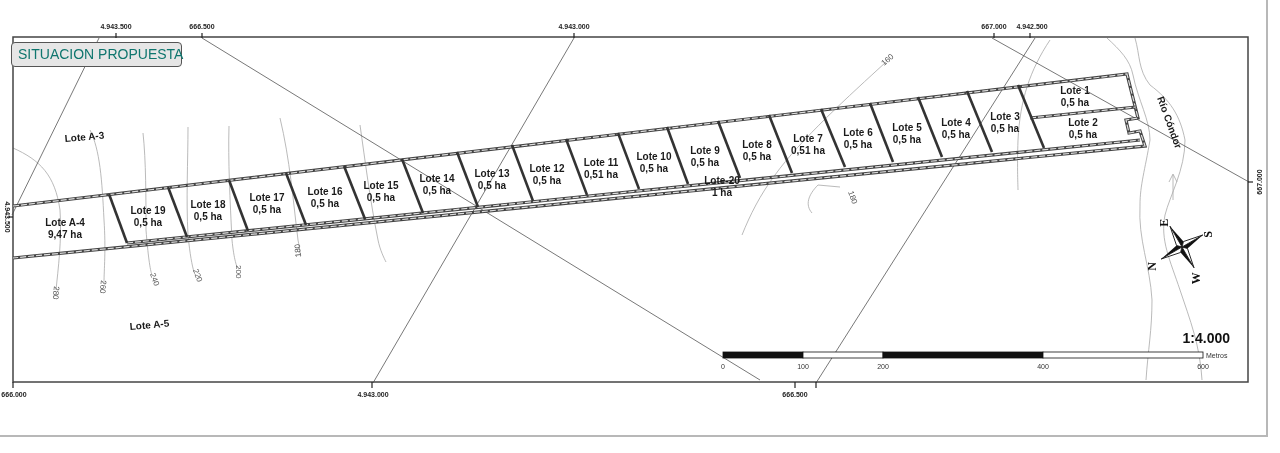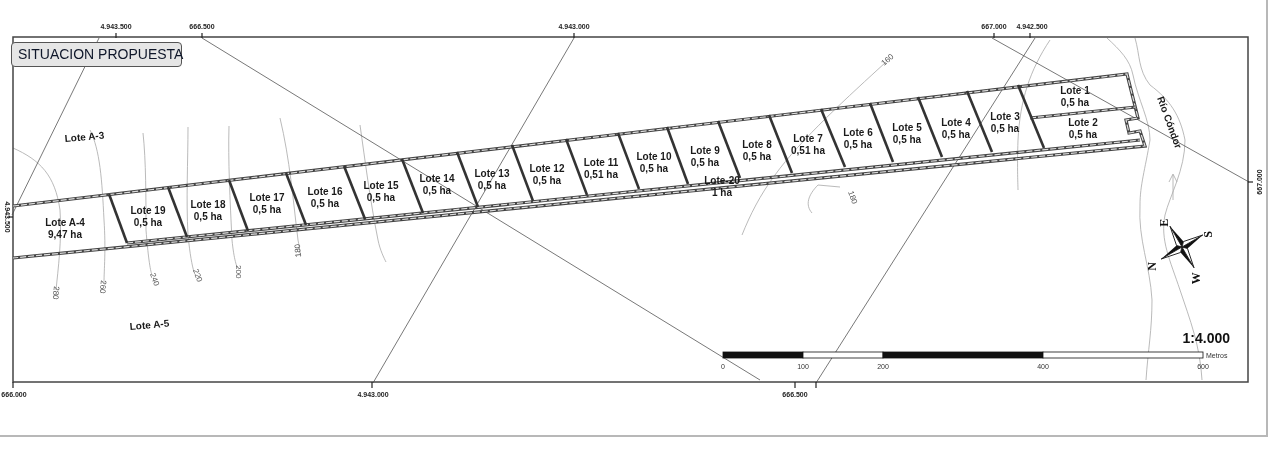--- a/index.html
+++ b/index.html
@@ -8,21 +8,21 @@
   svg { position:absolute; left:0; top:0; }
   .coord { font-family:"Liberation Sans", sans-serif; font-size:7px; font-weight:bold; fill:#222; }
   .lot-label { font-family:"Liberation Sans", sans-serif; font-size:10px; font-weight:bold; fill:#1a1a1a; text-anchor:middle; }
   .area-label { font-family:"Liberation Sans", sans-serif; font-size:10px; font-weight:bold; fill:#1a1a1a; }
   .contour-label { font-family:"Liberation Sans", sans-serif; font-size:8px; fill:#555; }
   .contour { fill:none; stroke:#a8a8a8; stroke-width:0.8; }
   .grid { fill:none; stroke:#555; stroke-width:0.8; }
   .boundary-outer { fill:none; stroke:#444; stroke-width:3.2; }
   .boundary-inner { fill:none; stroke:#ddd; stroke-width:1.2; stroke-dasharray:6 2; }
   .divider { fill:none; stroke:#333; stroke-width:2.6; }
-  .title-box { position:absolute; left:11px; top:42px; width:171px; height:25px; background:#e6e6e6; border:1.2px solid #555; border-radius:4px; box-sizing:border-box; font-size:14px; color:#0f172a; line-height:23px; padding-left:6px; white-space:nowrap; }
+  .title-box { position:absolute; left:11px; top:42px; width:171px; height:25px; background:#e6e6e6; border:1.2px solid #555; border-radius:4px; box-sizing:border-box; font-size:14px; color:#0f766e; line-height:23px; padding-left:6px; white-space:nowrap; }
 </style>
 </head>
 <body>
 
 <div id="page-frame"></div>
 
 <svg width="1280" height="453" viewBox="0 0 1280 453">
 
   <g>
     <path class="contour" d="M13,148 C40,160 55,175 60,210 C62,240 58,270 56,290"></path>

